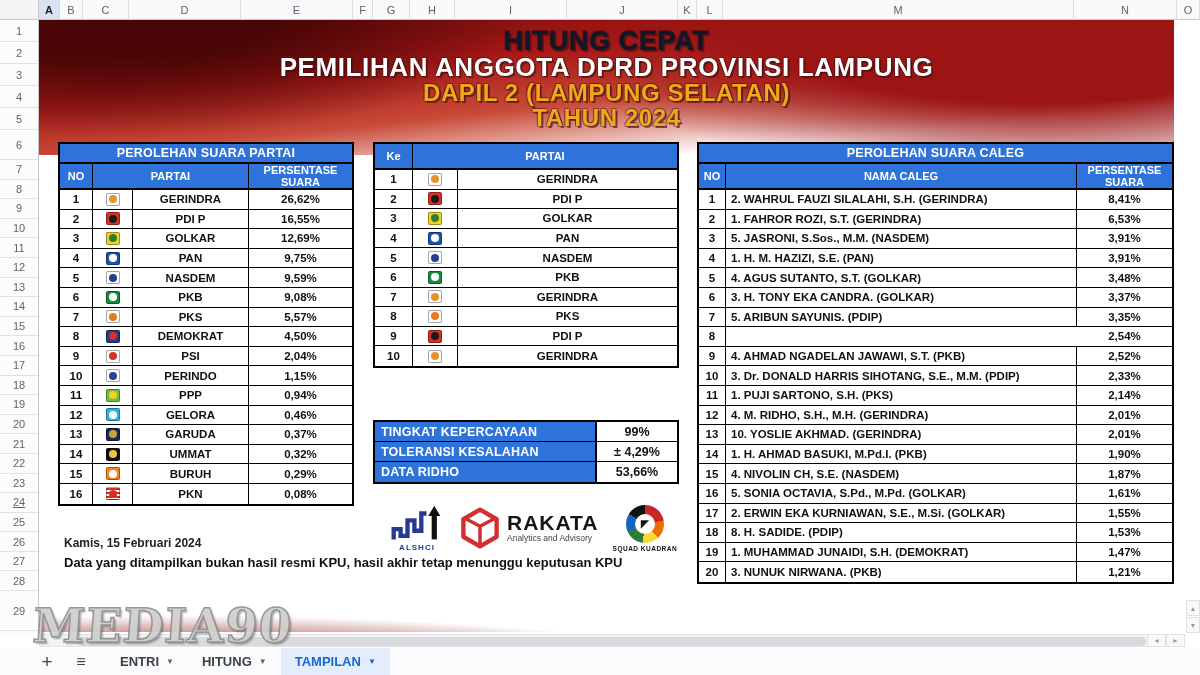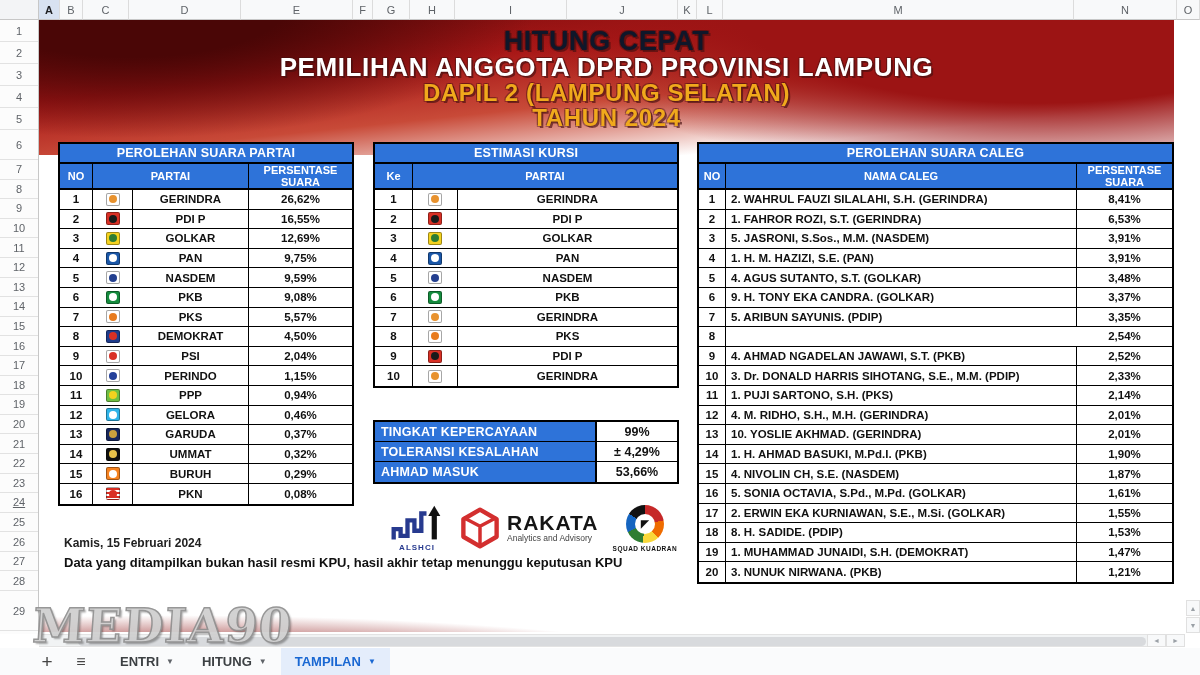--- a/index.html
+++ b/index.html
@@ -342,21 +342,20 @@
                   <span class="logo-dot" style="background: rgb(217, 48, 37);"></span>
                 </span>
               </div>
               <div class="td" style="width: 116px;">PKN</div>
               <div class="td">0,08%</div>
             </div>
           </div>
       </div>
 
       <div class="ptable" style="left:334px; top:122px; width:306px;">
-        <div class="ttl">ESTIMASI KURSI</div>
         <div class="hrow">
           <div class="hcell" style="width:38px;">Ke</div>
           <div class="hcell">PARTAI</div>
         </div>
         <div id="seat-rows">
             <div class="tr">
               <div class="td" style="width: 38px;">1</div>
               <div class="td" style="width: 45px;">
                 <span class="logo-box" style="background: rgb(255, 255, 255);">
                   <span class="logo-dot" style="background: rgb(232, 146, 46);"></span>
@@ -476,21 +475,21 @@
               <div class="td name-left" style="width: 351px;">1. H. M. HAZIZI, S.E. (PAN)</div>
               <div class="td">3,91%</div>
             </div>
             <div class="tr">
               <div class="td" style="width: 27px;">5</div>
               <div class="td name-left" style="width: 351px;">4. AGUS SUTANTO, S.T. (GOLKAR)</div>
               <div class="td">3,48%</div>
             </div>
             <div class="tr">
               <div class="td" style="width: 27px;">6</div>
-              <div class="td name-left" style="width: 351px;">9. H. TONY EKA CANDRA. (GOLKAR)</div>
+              <div class="td name-left" style="width: 351px;">3. H. TONY EKA CANDRA. (GOLKAR)</div>
               <div class="td">3,37%</div>
             </div>
             <div class="tr">
               <div class="td" style="width: 27px;">7</div>
               <div class="td name-left" style="width: 351px;">5. ARIBUN SAYUNIS. (PDIP)</div>
               <div class="td">3,35%</div>
             </div>
             <div class="tr">
               <div class="td" style="width: 27px;">8</div>
               <div class="td name-left" style="width: 351px; margin-top: 20px;">1. LESTY PUTRI UTAMI, S.H., M.Kn. (PDIP)</div>
@@ -563,21 +562,21 @@
         <div id="stat-rows">
             <div class="srow">
               <div class="s-label">TINGKAT KEPERCAYAAN</div>
               <div class="s-value">99%</div>
             </div>
             <div class="srow">
               <div class="s-label">TOLERANSI KESALAHAN</div>
               <div class="s-value">± 4,29%</div>
             </div>
             <div class="srow">
-              <div class="s-label">AHMAD MASUK</div>
+              <div class="s-label">DATA RIDHO</div>
               <div class="s-value">53,66%</div>
             </div>
           </div>
       </div>
 
       <div id="logos">
         <div class="logo-item">
           <svg width="56" height="38" viewBox="0 0 60 44">
             <path d="M3,41 V29 H11 V37 H19 V19 H27 V31 H35 V11 H41" fill="none" stroke="#273a8f" stroke-width="5"></path>
             <rect x="47" y="12" width="6" height="29" fill="#111"></rect>

